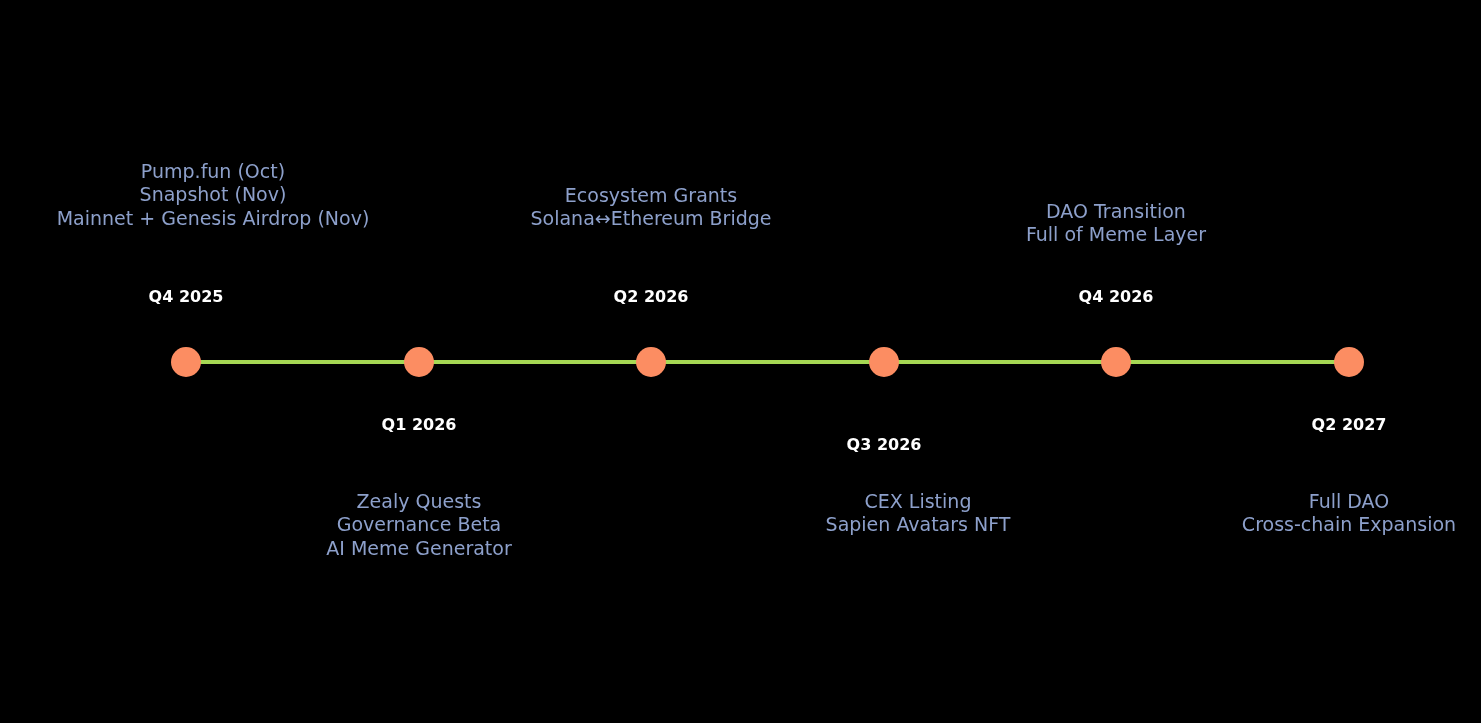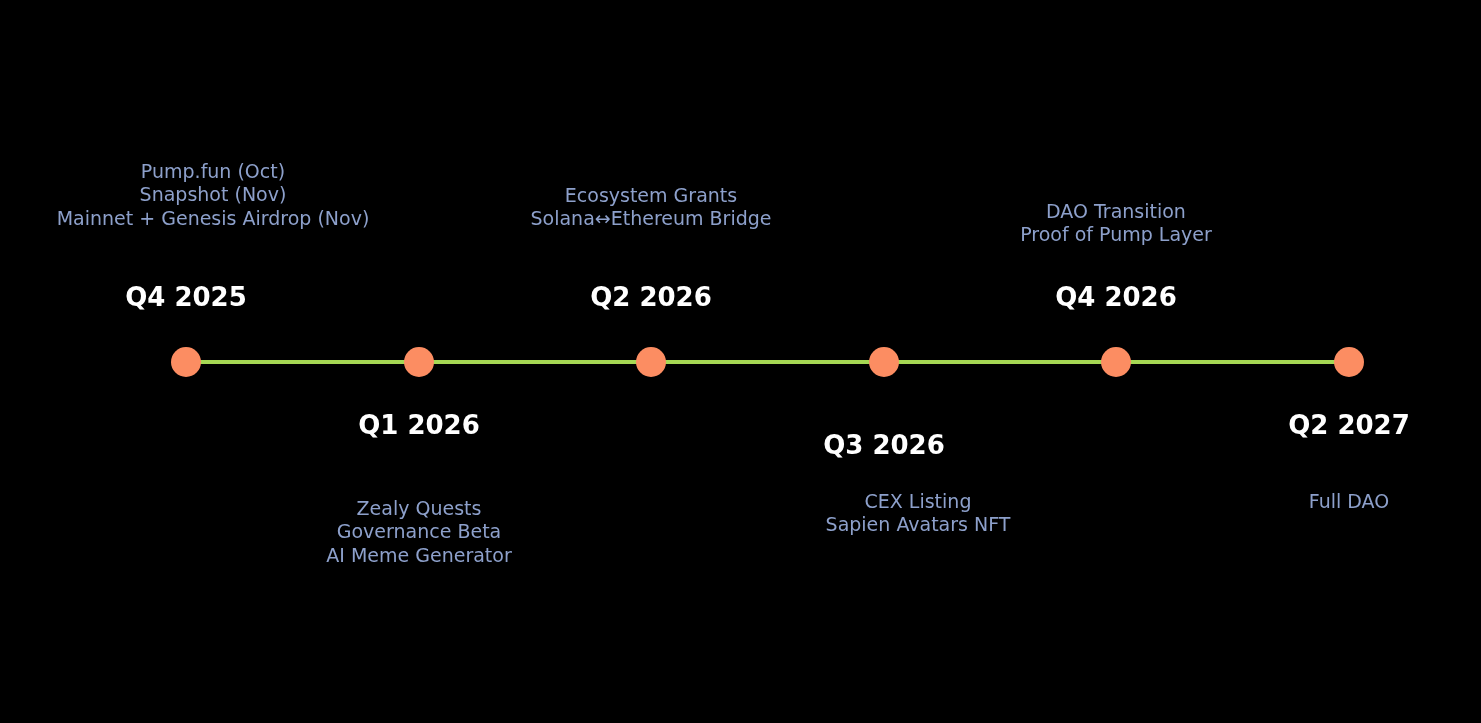--- a/index.html
+++ b/index.html
@@ -1,39 +1,39 @@
 <!DOCTYPE html>
 <html><head>
   <meta charset="utf-8">
   <style>
     html, body { margin: 0; padding: 0; background: #000000; }
     body { width: 1481px; height: 723px; position: relative; overflow: hidden; font-family: "DejaVu Sans", sans-serif; }
     .timeline-line { position: absolute; left: 186px; top: 360px; width: 1163px; height: 4px; background: #a6d854; }
     .milestone-dot { position: absolute; width: 30px; height: 30px; border-radius: 50%; background: #fc8d62; transform: translate(-50%, -50%); top: 362px; }
-    .period-label { position: absolute; transform: translateX(-50%); color: #ffffff; font-weight: bold; font-size: 26px; white-space: nowrap; line-height: 26px; }
+    .period-label { position: absolute; transform: translateX(-50%); color: #ffffff; font-weight: bold; font-size: 16px; white-space: nowrap; line-height: 26px; }
     .desc { position: absolute; transform: translateX(-50%); color: #8da0cb; font-size: 19px; line-height: 23.3px; text-align: center; white-space: nowrap; }
     .desc div { display: block; }
   </style>
 </head>
 <body>
 
 <div>
   <div class="timeline-line"></div>
 
   <div class="milestone-dot" style="left:186px;"></div>
   <div class="period-label" style="left:186px; top:284px;">Q4 2025</div>
   <div class="desc" style="left:186px; top:160px;margin-left:27px;">
     <div>Pump.fun (Oct)</div>
     <div>Snapshot (Nov)</div>
     <div>Mainnet + Genesis Airdrop (Nov)</div>
   </div>
 
   <div class="milestone-dot" style="left:419px;"></div>
   <div class="period-label" style="left:419px; top:412px;">Q1 2026</div>
-  <div class="desc" style="left:419px; top:490px;margin-top:7px;">
+  <div class="desc" style="left:419px; top:490px;">
     <div>Zealy Quests</div>
     <div>Governance Beta</div>
     <div>AI Meme Generator</div>
   </div>
 
   <div class="milestone-dot" style="left:651px;"></div>
   <div class="period-label" style="left:651px; top:284px;">Q2 2026</div>
   <div class="desc" style="left:651px; top:184px;">
     <div>Ecosystem Grants</div>
     <div>Solana↔Ethereum Bridge</div>
@@ -43,21 +43,22 @@
   <div class="period-label" style="left:884px; top:432px;text-align:center;">Q3 2026</div>
   <div class="desc" style="left:884px; top:490px;margin-left:34px;">
     <div>CEX Listing</div>
     <div>Sapien Avatars NFT</div>
   </div>
 
   <div class="milestone-dot" style="left:1116px;"></div>
   <div class="period-label" style="left:1116px; top:284px;">Q4 2026</div>
   <div class="desc" style="left:1116px; top:184px;margin-top:16px;">
     <div>DAO Transition</div>
-    <div>Proof of Pump Layer</div>
+    <div>Full of Meme Layer</div>
   </div>
 
   <div class="milestone-dot" style="left:1349px;"></div>
   <div class="period-label" style="left:1349px; top:412px;">Q2 2027</div>
   <div class="desc" style="left:1349px; top:490px;">
     <div>Full DAO</div>
+    <div>Cross-chain Expansion</div>
   </div>
 </div>
 
 </body></html>

